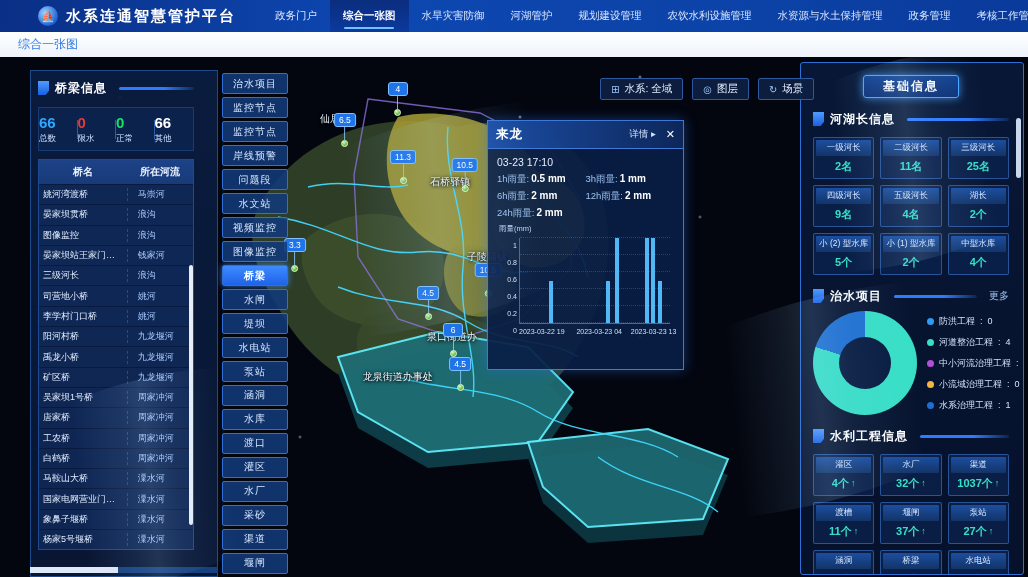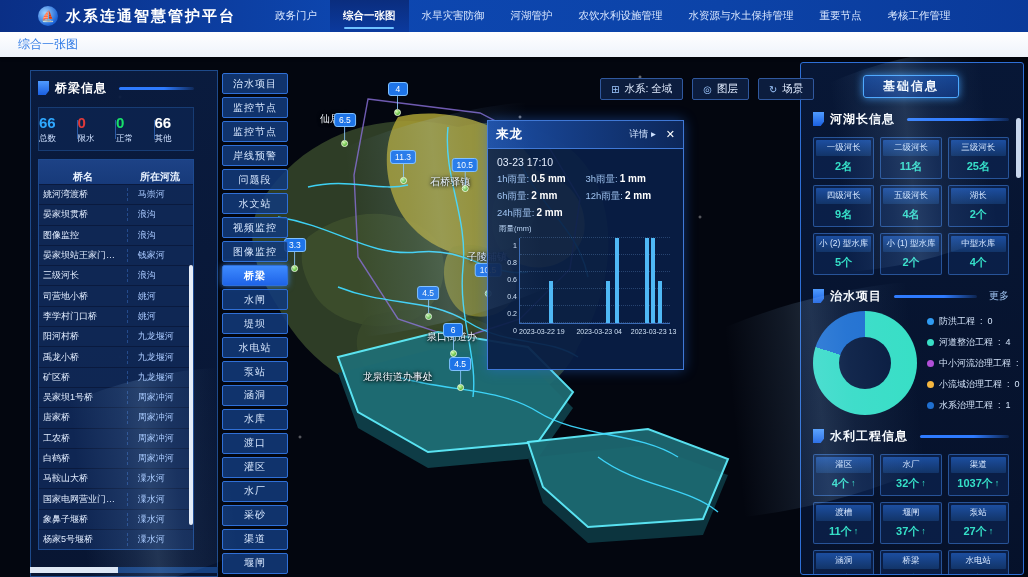--- a/index.html
+++ b/index.html
@@ -74,21 +74,21 @@
   .search-input::placeholder { color:#7f9fd0; }
   .search-btn { width:26px; background:#123c7e; border:1px solid #2e6fd0; border-left:none;
     display:flex; align-items:center; justify-content:center; cursor:pointer; }
   .mag { position:relative; width:9px; height:9px; }
   .mag::before { content:""; position:absolute; left:0; top:0; width:6px; height:6px;
     border:1.4px solid #cfe4ff; border-radius:50%; }
   .mag::after { content:""; position:absolute; left:6px; top:6px; width:4px; height:1.4px;
     background:#cfe4ff; transform:rotate(45deg); transform-origin:0 0; }
   .btable { margin-top:8px; border:1px solid #1d4a90; position:relative; }
   .btable .thead { display:flex; height:24px; background:linear-gradient(180deg,#1d4286,#173a7a);
-    align-items:flex-end; }
+    align-items:center; }
   .btable .th { color:#eaf3ff; font-size:10px; font-weight:bold; text-align:center; }
   .th.c1,.td.c1 { width:57%; } .th.c2,.td.c2 { width:43%; }
   .btable .tr { display:flex; height:20.3px; align-items:center;
     background:rgba(18,44,94,.75); border-top:1px solid rgba(10,26,60,.9); cursor:pointer; }
   .btable .td { font-size:9px; color:#e2edff; padding:0 4px; white-space:nowrap;
     overflow:hidden; text-overflow:ellipsis; }
   .btable .td.c2 { color:#a9c9ff; border-left:1px dashed rgba(62,120,210,.45); text-align:left; padding-left:10px; }
   .vscroll { position:absolute; right:0; top:105px; width:4px; height:260px;
     background:#e8eef8; border-radius:2px; cursor:pointer; }
   .hscroll { position:absolute; left:30px; top:567px; width:188px; height:6px;
@@ -306,26 +306,27 @@
     <div class="nav-tabs">
 
         <div class="nav-tab">政务门户</div>
 
         <div class="nav-tab active">综合一张图</div>
 
         <div class="nav-tab">水旱灾害防御</div>
 
         <div class="nav-tab">河湖管护</div>
 
+        <div class="nav-tab">规划建设管理</div>
 
         <div class="nav-tab">农饮水利设施管理</div>
 
         <div class="nav-tab">水资源与水土保持管理</div>
 
-        <div class="nav-tab">重要节点</div>
+        <div class="nav-tab">政务管理</div>
 
         <div class="nav-tab">考核工作管理</div>
 
       </div>
 
   </div>
 
   <div class="subbar">
     <span class="crumb">综合一张图</span>
   </div>

